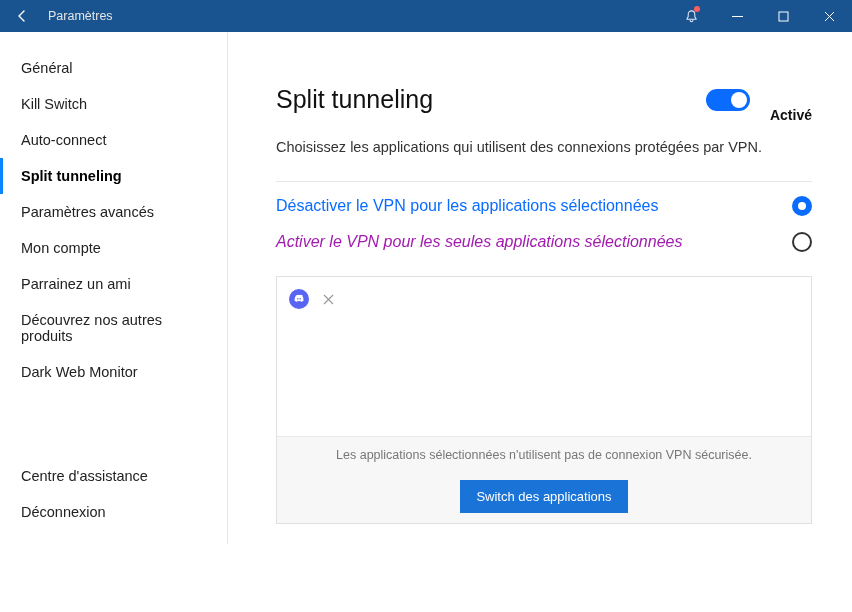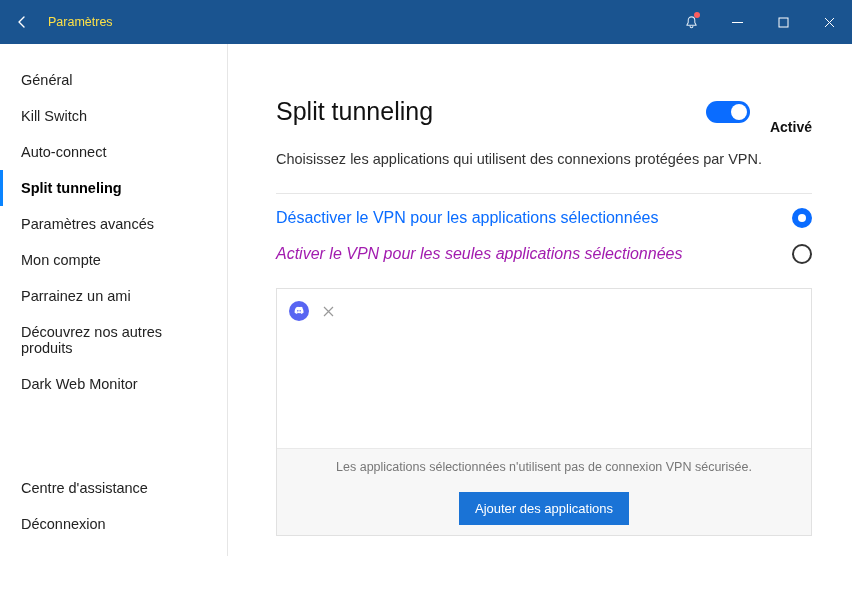--- a/index.html
+++ b/index.html
@@ -1,21 +1,21 @@
 <!DOCTYPE html>
 <html><head>
 <meta charset="utf-8">
 <style>
   * { box-sizing: border-box; margin: 0; padding: 0; font-family: "Segoe UI", -apple-system, sans-serif; }
   html, body { width: 852px; height: 612px; overflow: hidden; background: #fff; }
 
   .titlebar {
-    height: 44px;
+    height: 32px;
     background: #1a5490;
-    color: #fde047;
+    color: #e5e5e5;
     display: flex;
     align-items: center;
     font-size: 12px;
   }
   .titlebar .back {
     width: 44px; height: 32px; display: flex; align-items: center; justify-content: center;
     cursor: pointer;
   }
   .titlebar .title { flex: 0 0 auto; padding-left: 4px; font-size: 12.5px; }
   .titlebar .spacer { flex: 1; }
@@ -260,17 +260,17 @@
           </div>
           <div class="app-remove">
             <svg width="11" height="11" viewBox="0 0 11 11">
                 <path d="M1 1 L10 10 M10 1 L1 10" stroke="#999" stroke-width="1.2"></path>
               </svg>
           </div>
         </div>
       </div>
       <div class="app-panel-footer">
         <div class="footer-note">Les applications sélectionnées n'utilisent pas de connexion VPN sécurisée.</div>
-        <button class="add-btn">Ajouter des applications</button>
+        <button class="add-btn">Switch des applications</button>
       </div>
     </div>
   </div>
 </div>
 
 </body></html>

